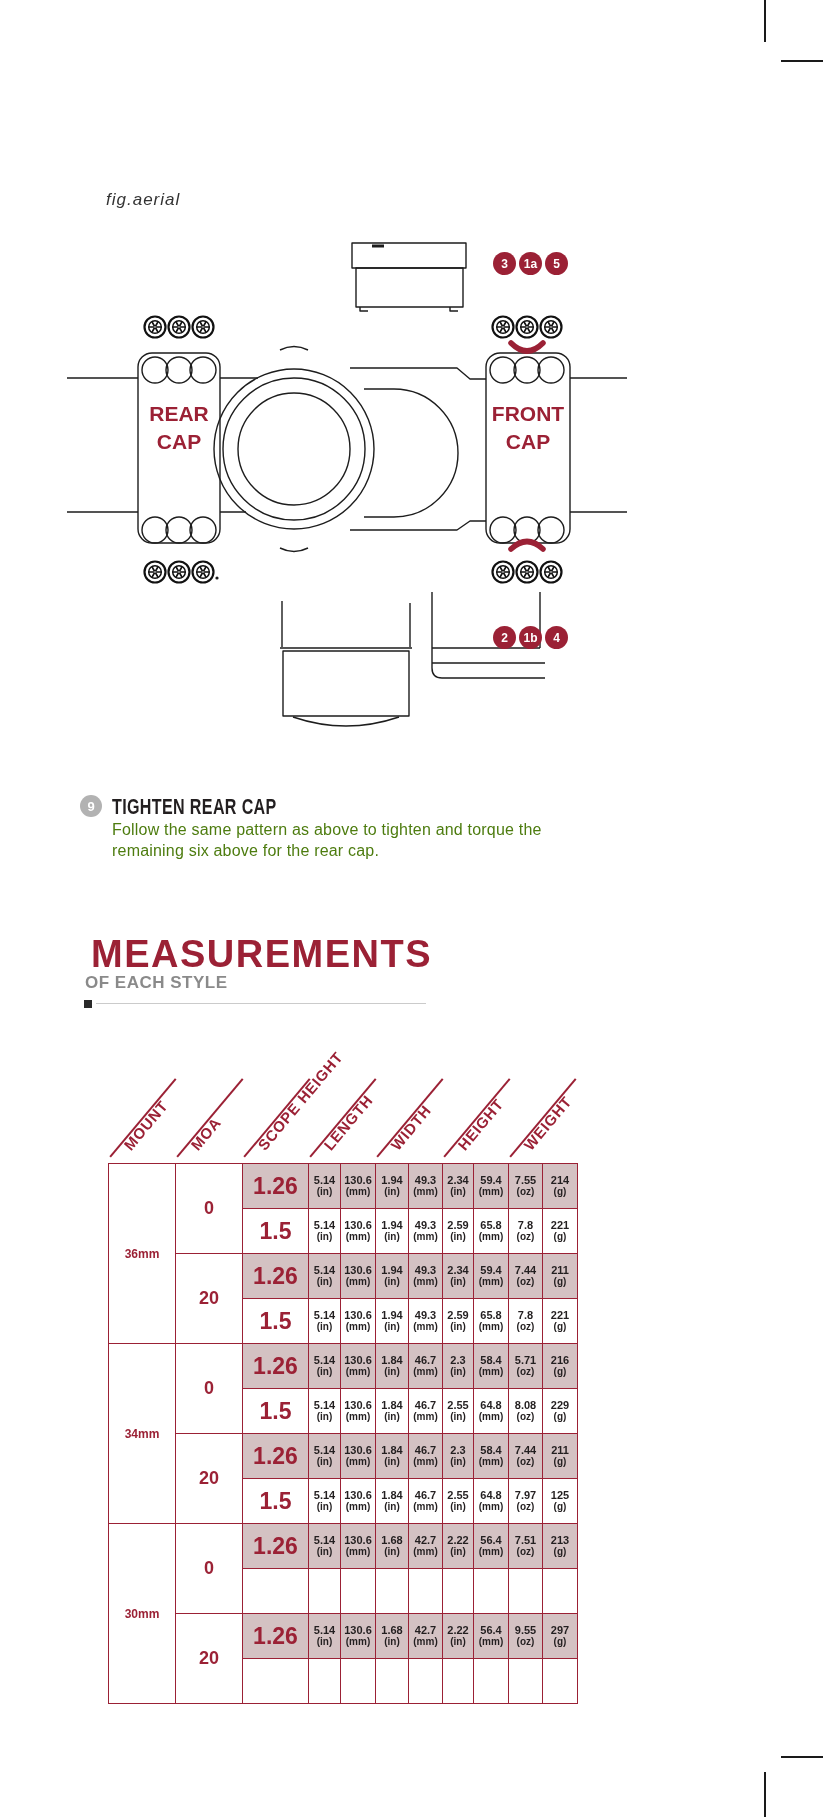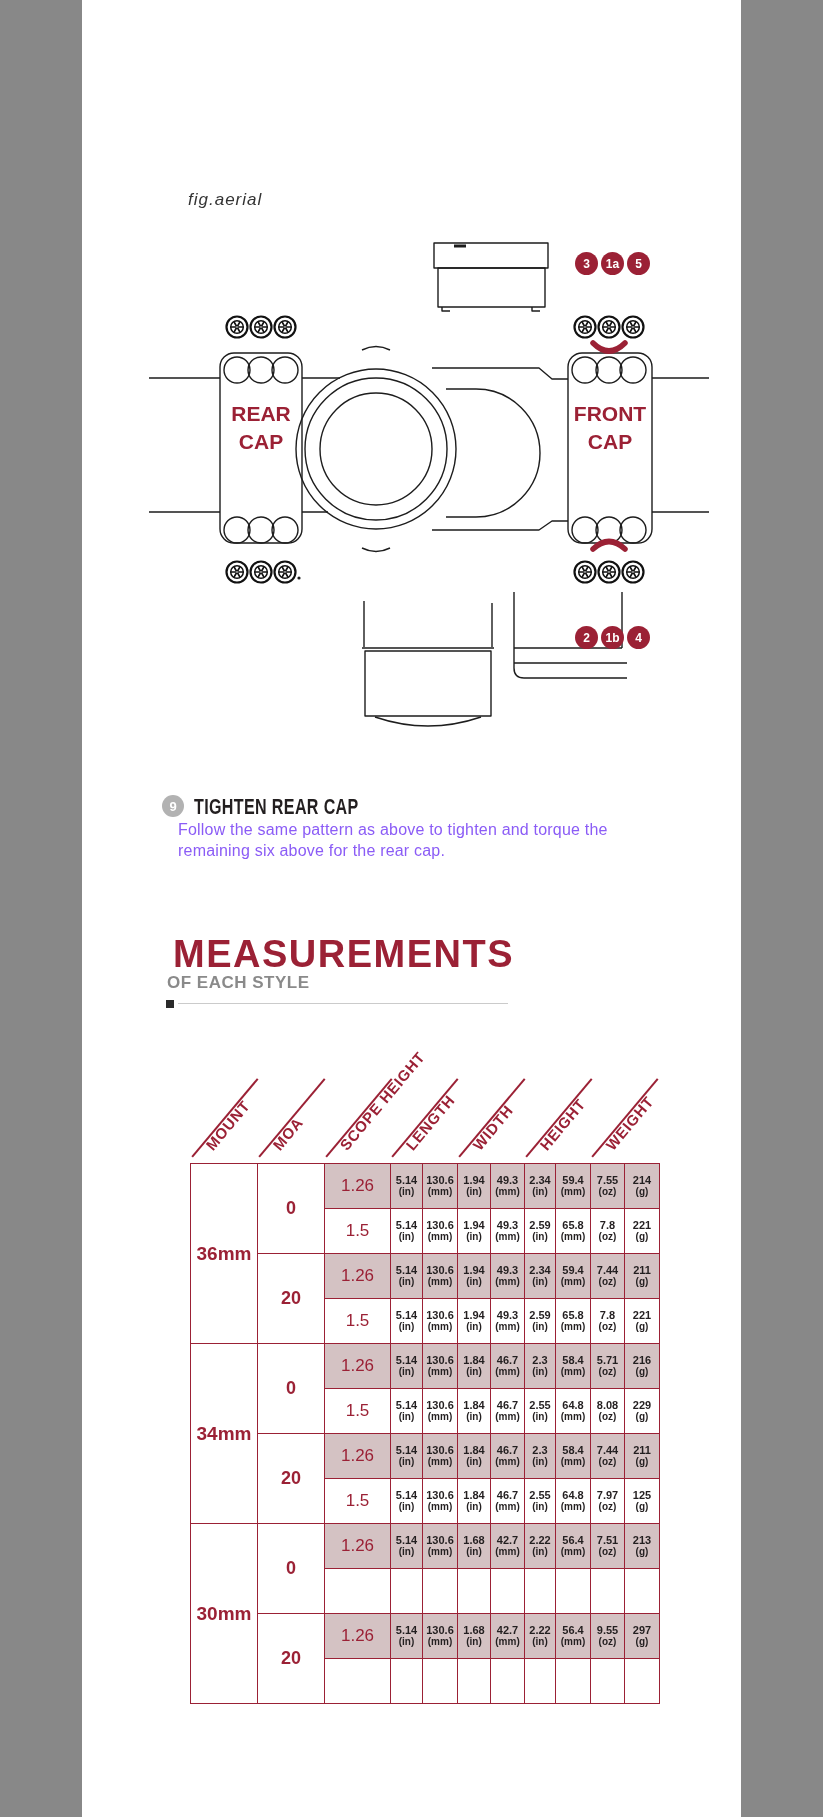--- a/index.html
+++ b/index.html
@@ -3,49 +3,49 @@
 <meta charset="utf-8">
 <style>
   :root{
     --accent:#9b2135;
     --hl:#d4c2c3;
     --ink:#231f20;
     --stroke:#1d1d1d;
   }
   *{margin:0;padding:0;box-sizing:border-box;}
   body{background:#888;font-family:"Liberation Sans","DejaVu Sans",sans-serif;}
-  #page{position:relative;width:659px;height:1817px;background:#ffffff;overflow:hidden;margin:0 auto;}
+  #page{position:relative;width:823px;height:1817px;background:#ffffff;overflow:hidden;margin:0 auto;}
   .abs{position:absolute;}
   .cropmark{position:absolute;background:#1a1a1a;}
   #fig-caption{left:106px;top:190px;font-size:17px;font-style:italic;color:#333;letter-spacing:1px;font-weight:400;}
   .badge-row{display:flex;gap:3px;}
   .badge{width:23px;height:23px;border-radius:50%;background:var(--accent);color:#fff;
          display:inline-flex;align-items:center;justify-content:center;
          font-size:12px;font-weight:700;letter-spacing:0;}
   #badges-top{left:493px;top:252px;}
   #badges-bottom{left:493px;top:626px;}
   #step{left:70px;top:794px;width:560px;}
   #step-badge{position:absolute;left:10px;top:1px;width:22px;height:22px;border-radius:50%;
               background:#b2b2b2;color:#fff;display:flex;align-items:center;justify-content:center;
               font-size:13px;font-weight:700;}
   #step-title{margin-left:42px;font-size:22px;font-weight:800;color:var(--ink);
               transform:scaleX(.73);transform-origin:left center;white-space:nowrap;letter-spacing:.5px;}
-  .step-line{margin-left:26px;font-size:16px;color:#8b5cf6;line-height:20.5px;letter-spacing:.2px;}
+  .step-line{margin-left:42px;font-size:16px;color:#4d7c0f;line-height:20.5px;letter-spacing:.2px;}
   .step-line:first-of-type{margin-top:3px;}
   #sec-title{left:91px;top:936px;font-size:38px;line-height:36px;font-weight:800;color:var(--accent);letter-spacing:1.5px;}
   #sec-sub{left:85px;top:973px;font-size:17px;color:#8a8a8a;letter-spacing:.5px;font-weight:700;}
   #sec-square{left:84px;top:1000px;width:8px;height:8px;background:#2a2a2a;}
   #sec-line{left:96px;top:1003px;width:330px;height:1px;background:#cbcbcb;}
   
   #mtable{left:108px;top:1163px;}
   #mtable table{border-collapse:collapse;table-layout:fixed;width:469px;}
   #mtable td{border:1.5px solid var(--accent);height:45px;padding:0;text-align:center;vertical-align:middle;}
-  td.mount{font-size:19px;font-weight:700;color:var(--accent);}
+  td.mount{font-size:12px;font-weight:700;color:var(--accent);}
   td.moa{font-size:18px;font-weight:700;color:var(--accent);}
-  td.sh{font-size:17px;font-weight:400;color:var(--accent);}
+  td.sh{font-size:23px;font-weight:700;color:var(--accent);}
   td.val .v{font-size:11px;font-weight:700;color:var(--ink);line-height:11px;}
   td.val .u{font-size:10px;font-weight:700;color:var(--ink);line-height:11px;}
   tr.hl td.sh, tr.hl td.val{background:var(--hl);}
   tr.hl td{border-top-width:2.3px;border-bottom-width:2.3px;}
   tr.cut td{border-bottom:none;}
   .diag-line{position:absolute;height:1.6px;background:var(--accent);transform:rotate(-50deg);transform-origin:0 50%;}
   .diag-label{position:absolute;color:var(--accent);font-size:15px;font-weight:700;letter-spacing:.8px;
               white-space:nowrap;transform:rotate(-50deg);transform-origin:0 100%;height:18px;line-height:18px;}
   svg text{font-family:"Liberation Sans","DejaVu Sans",sans-serif;}
 </style>

